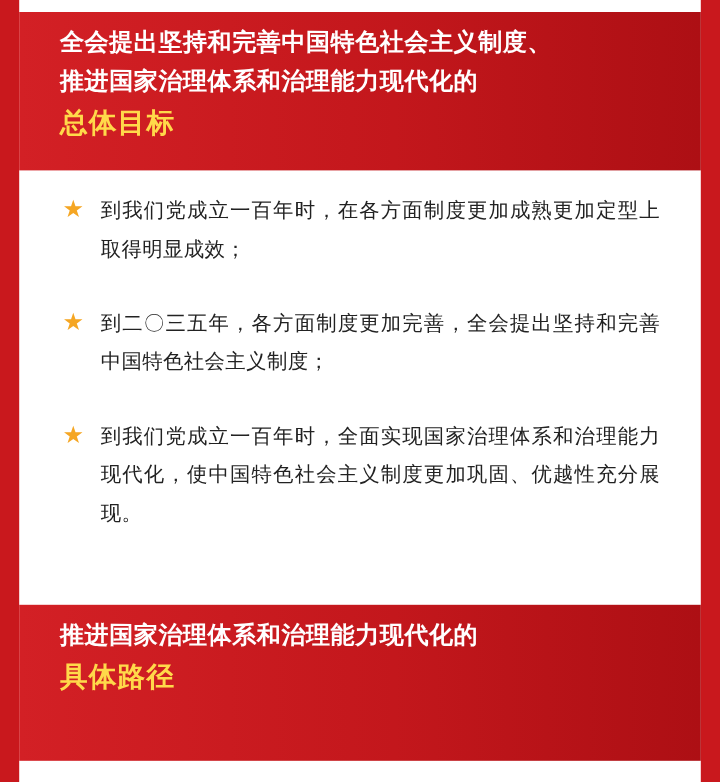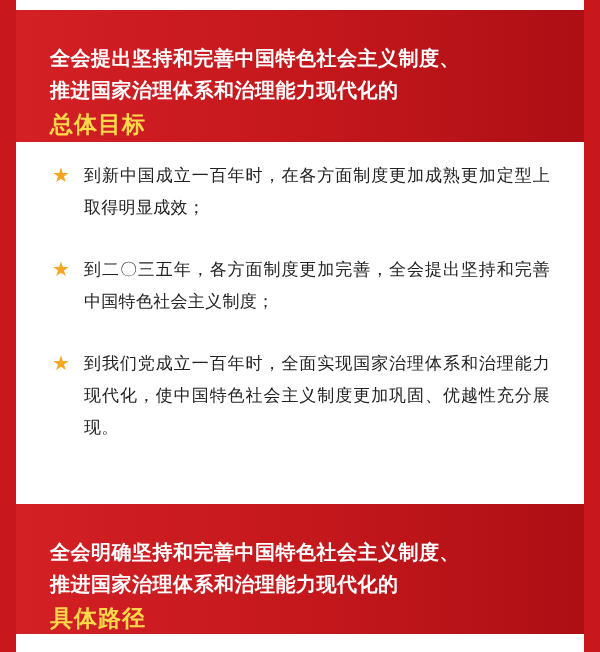--- a/index.html
+++ b/index.html
@@ -30,21 +30,21 @@
     background: #ffffff;
     box-sizing: border-box;
   }
   
   .banner {
     position: absolute;
     left: 16px;
     width: 568px;
     background: linear-gradient(to right, #d32025 0%, #c3171c 55%, #ad0f14 100%);
     box-sizing: border-box;
-    padding: 32px 30px 24px 34px;
+    padding: 10px 30px 24px 34px;
   }
   .banner-1 {
     top: 10px;
     height: 132px;
   }
   .banner-2 {
     top: 504px;
     height: 130px;
   }
   .banner-line {
@@ -117,30 +117,29 @@
 
   <div class="banner banner-1">
     <div class="banner-line">全会提出坚持和完善中国特色社会主义制度、</div>
     <div class="banner-line">推进国家治理体系和治理能力现代化的</div>
     <div class="banner-highlight">总体目标</div>
   </div>
 
   <div class="list">
     <div class="item">
       <span class="star">★</span>
-      <span class="item-text">到新中国成立一百年时，在各方面制度更加成熟更加定型上取得明显成效；</span>
+      <span class="item-text">到我们党成立一百年时，在各方面制度更加成熟更加定型上取得明显成效；</span>
     </div>
     <div class="item">
       <span class="star">★</span>
       <span class="item-text">到二〇三五年，各方面制度更加完善，全会提出坚持和完善中国特色社会主义制度；</span>
     </div>
     <div class="item">
       <span class="star">★</span>
       <span class="item-text">到我们党成立一百年时，全面实现国家治理体系和治理能力现代化，使中国特色社会主义制度更加巩固、优越性充分展现。</span>
     </div>
   </div>
 
   <div class="banner banner-2">
-    <div class="banner-line">全会明确坚持和完善中国特色社会主义制度、</div>
     <div class="banner-line">推进国家治理体系和治理能力现代化的</div>
     <div class="banner-highlight">具体路径</div>
   </div>
 </div>
 
 </body></html>

